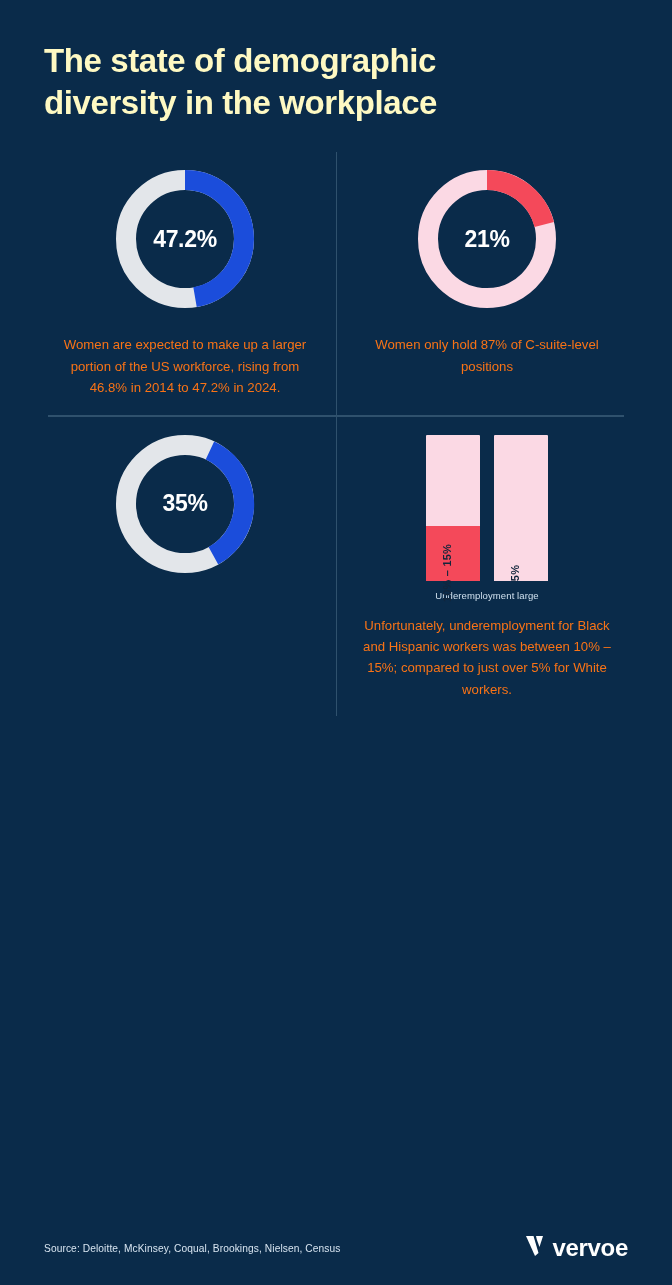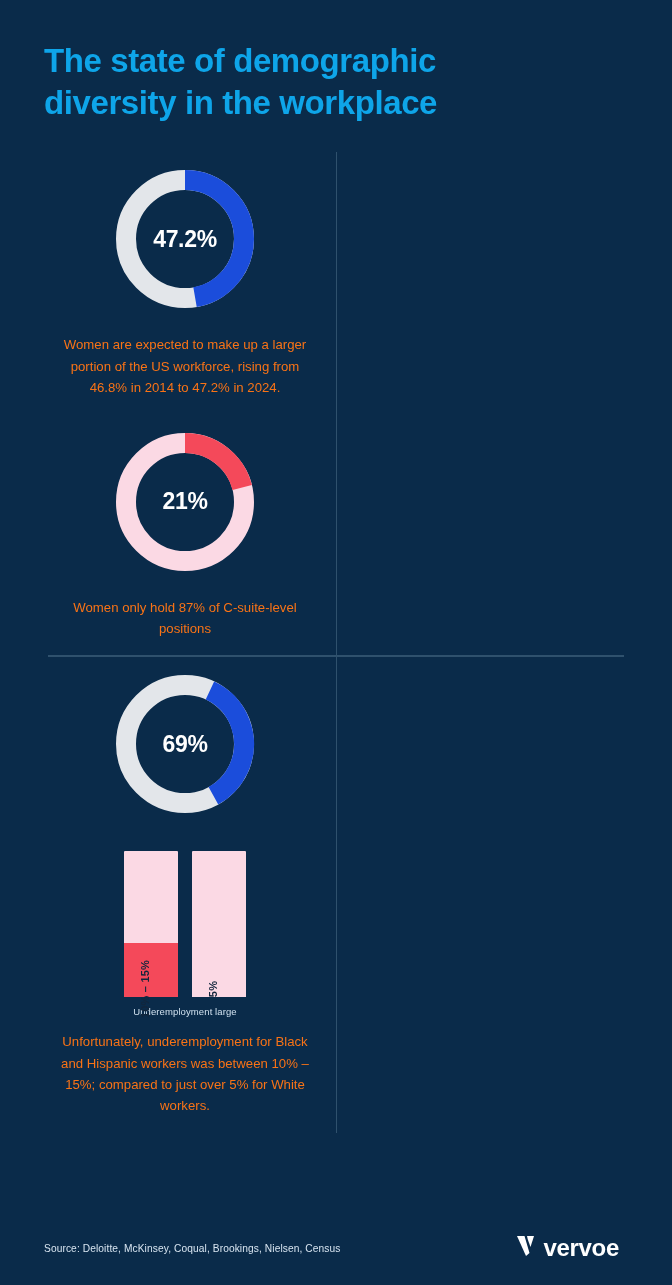--- a/index.html
+++ b/index.html
@@ -20,34 +20,33 @@
 
   
   .header {
     padding:40px 44px 0 44px;
   }
   .title {
     font-size:33px;
     line-height:1.28;
     font-weight:bold;
     letter-spacing:-0.4px;
-    color:#0ea5e9;
+    color:#fef9c3;
     max-width:520px;
   }
 
   
   .grid {
     position:relative;
     margin-top:28px;
     padding:0 34px;
   }
   .row {
     display:flex;
     position:relative;
-    flex-direction:column;
   }
   .cell {
     width:50%;
     display:flex;
     flex-direction:column;
     align-items:center;
     padding:14px 8px 16px 8px;
   }
 
   
@@ -133,21 +132,21 @@
     margin-top:9px;
     font-size:9.5px;
     color:#cfe0ee;
     text-align:center;
     letter-spacing:0.1px;
   }
 
   
   .footer {
     position:absolute;
-    left:0; right:9px;
+    left:0; right:0;
     bottom:22px;
     padding:0 44px;
     display:flex;
     align-items:center;
     justify-content:space-between;
   }
   .source {
     font-size:10.2px;
     color:#d7e4f0;
     letter-spacing:0.1px;
@@ -208,21 +207,21 @@
 
     <div class="hdiv"></div>
 
     <div class="row">
       <div class="cell">
         <div class="donut-wrap">
           <svg width="146" height="146" viewBox="0 0 146 146">
             <circle cx="73" cy="73" r="59" fill="none" stroke="#e3e6ea" stroke-width="20"></circle>
             <circle id="arc4" cx="73" cy="73" r="59" fill="none" stroke="#1b4ddb" stroke-width="20" stroke-linecap="butt" transform="rotate(-65 73 73)" stroke-dasharray="129.74777659325844 240.96015653033714"></circle>
           </svg>
-          <span class="donut-label">69%</span>
+          <span class="donut-label">35%</span>
         </div>
       </div>
 
       <div class="cell">
         <div class="bars">
           <div class="bar b1">
             <div class="fill" id="fill0" style="height: 54.75px; background: rgb(244, 73, 90);"></div>
             <span class="vlabel">10% – 15%</span>
           </div>
           <div class="bar b2">

